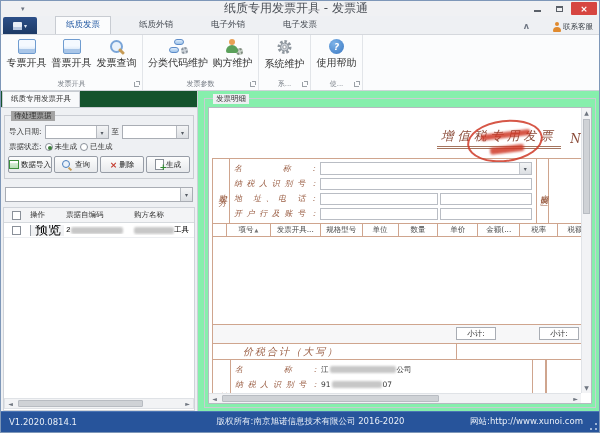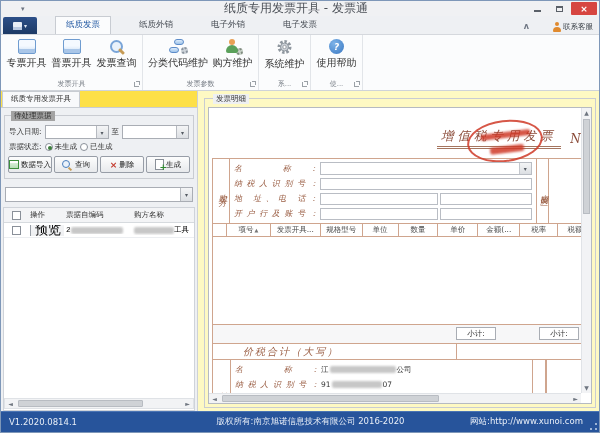--- a/index.html
+++ b/index.html
@@ -53,21 +53,21 @@
   .ic-person::before { content:''; position:absolute; left:5px; top:0; width:6px; height:6px; border-radius:50%; background:#e8a055; }
   .ic-person::after { content:''; position:absolute; left:2px; bottom:1px; width:12px; height:8px; border-radius:6px 6px 2px 2px; background:#5aa05a; }
   .ic-person .mini-gear { position:absolute; right:-1px; bottom:-1px; width:7px; height:7px; border-radius:50%; border:2px dotted #7f8a7f; background:#c9d4c9; }
   .ic-help { width:15px; height:15px; border-radius:50%; background:radial-gradient(circle at 35% 30%,#7db3e8,#3a78c2); color:#fff; font-size:9px; font-weight:bold; display:flex; align-items:center; justify-content:center; }
 
   
   .main { position:absolute; top:90px; bottom:21px; left:0; right:0; display:flex; }
 
   
   .left-panel { width:197px; background:#eef0f3; border-right:1px solid #cdd1d7; display:flex; flex-direction:column; position:relative; }
-  .lp-tabstrip { height:17px; background:#fde047; border-bottom:1px solid #c8ccd2; display:flex; align-items:flex-end; }
+  .lp-tabstrip { height:17px; background:#14532d; border-bottom:1px solid #c8ccd2; display:flex; align-items:flex-end; }
   .lp-tab { height:16px; margin-left:1px; padding:2px 8px; background:#f8f9fb; border:1px solid #c8ccd2; border-bottom:none; font-size:7.5px; color:#333; }
   .groupbox { position:relative; margin:7px 3px 3px; border:1px solid #c9ccd2; padding:6px 3px 4px; }
   .gb-legend { position:absolute; top:-5px; left:6px; background:#a3a3a3; padding:0 3px; font-size:7.5px; color:#333; }
   .lp-row { display:flex; align-items:center; gap:3px; margin:3px 1px; font-size:7.5px; color:#333; }
   .combo { position:relative; height:14px; background:#fff; border:1px solid #a9adb4; }
   .combo .cbtn { position:absolute; right:0; top:0; bottom:0; width:12px; background:linear-gradient(#f4f5f6,#dcdfe3); border-left:1px solid #b6bac0; color:#555b63; font-size:6px; display:flex; align-items:center; justify-content:center; }
   .c-date1 { width:64px; } .c-date2 { width:42px; flex:1; }
   .radio { display:inline-flex; align-items:center; gap:2px; }
   .rdot { width:8px; height:8px; border:1px solid #8a9099; border-radius:50%; background:#fff; position:relative; }
   .rdot.sel::after { content:''; position:absolute; left:2px; top:2px; width:4px; height:4px; background:#3c7d3c; border-radius:50%; }
@@ -90,21 +90,21 @@
   .col-act { width:36px; } .col-code { width:68px; } .col-buyer { flex:1; }
   .chk { width:9px; height:9px; border:1px solid #8a9099; background:#fff; }
   .preview-btn { font-size:13px; padding:16px 4px; height:12px; line-height:11px; background:linear-gradient(#fbfbfc,#e6e8eb); border:1px solid #9aa0a8; border-radius:2px; }
   .redact { display:inline-block; height:7px; background:#c7c7c7; border-radius:2px; filter:blur(1.2px); vertical-align:middle; }
   .lp-hscroll { position:absolute; left:3px; right:3px; bottom:2px; height:11px; background:#f2f3f5; border:1px solid #dfe2e6; display:flex; align-items:center; }
   .sb-arrow { width:11px; text-align:center; font-size:6px; color:#6f7680; }
   .sb-track { flex:1; position:relative; height:100%; }
   .sb-thumb { position:absolute; top:1px; bottom:1px; background:#cfd2d6; border:1px solid #b8bcc2; border-radius:1px; }
 
   
-  .right-panel { flex:1; position:relative; background:#fef9c3; padding:7px 3px 3px 6px; }
+  .right-panel { flex:1; position:relative; background:#86efac; padding:7px 3px 3px 6px; }
   .inv-groupbox { position:relative; width:100%; height:100%; border:1px solid #c9ccd2; padding:8px 3px 3px; }
   .inv-legend { position:absolute; top:-5px; left:8px; background:#eef0f3; padding:0 3px; font-size:7.5px; color:#333; }
   .viewport { position:relative; width:100%; height:100%; background:#fff; border:1px solid #b6bac1; overflow:hidden; }
   .vscroll { position:absolute; top:0; right:0; bottom:10px; width:10px; background:#f2f3f5; border-left:1px solid #e0e3e7; display:flex; flex-direction:column; align-items:center; }
   .vscroll .sb-arrow { width:100%; height:10px; line-height:10px; }
   .vscroll .vtrack { flex:1; position:relative; width:100%; }
   .vthumb { position:absolute; left:1px; right:1px; top:1px; height:95px; background:#cfd2d6; border:1px solid #b8bcc2; }
   .inv-hscroll { position:absolute; left:0; right:10px; bottom:0; height:10px; background:#f2f3f5; border-top:1px solid #e0e3e7; display:flex; align-items:center; }
 
   .inv-content { position:absolute; left:3px; top:0; width:382px; }

